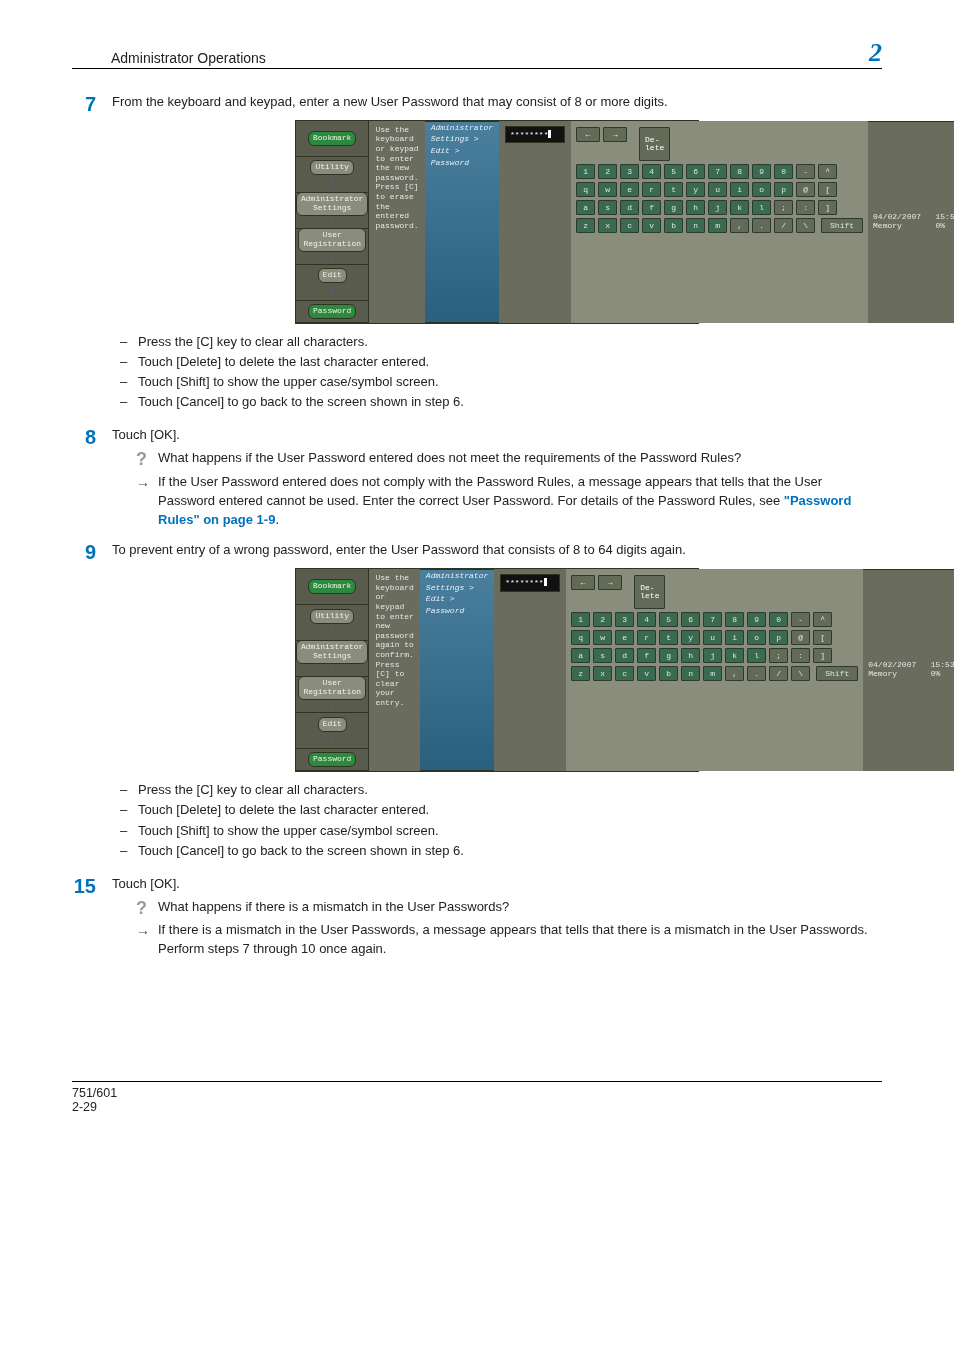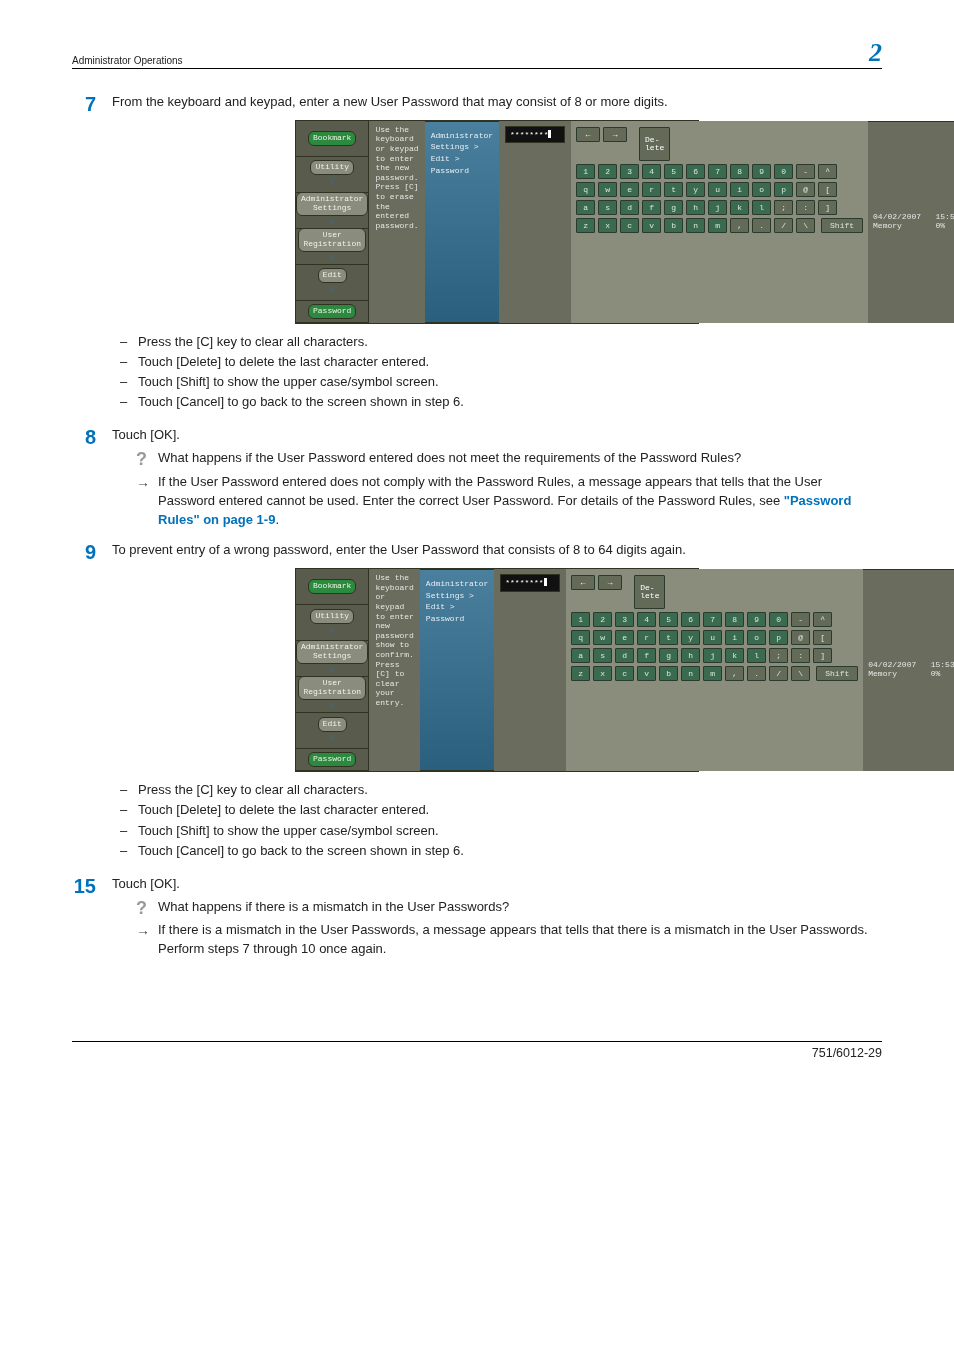--- a/index.html
+++ b/index.html
@@ -13,21 +13,21 @@
     background: #fff;
   }
   .header-row {
     display: flex;
     justify-content: space-between;
     align-items: flex-end;
     border-bottom: 1px solid #000;
     padding-bottom: 2px;
     margin-bottom: 24px;
   }
-  .header-title { font-size: 10px; }
+  .header-title { font-size: 14px; margin-left: 39px; }
   .chapter-num {
     font-style: italic;
     font-weight: bold;
     font-size: 26px;
     color: #0072bc;
     font-family: Georgia, serif;
     line-height: 1;
   }
   .step-row { display: flex; margin-top: 10px; }
   .step-num {
@@ -45,46 +45,47 @@
   ul.dash li::before { content: "–"; display: inline-block; width: 18px; margin-left: -18px; }
   ul.dash li { line-height: 1.55; }
   .qa-block { margin-left: 24px; margin-top: 4px; }
   .qa-row { display: flex; margin-bottom: 2px; }
   .qa-icon { width: 22px; flex-shrink: 0; color: #999; font-weight: bold; font-size: 18px; line-height: 1.2; }
   .qa-icon.arrow { color: #444; font-size: 14px; line-height: 1.4; }
   .qa-text { flex: 1; line-height: 1.45; }
   .link { color: #0072bc; font-weight: bold; }
   .footer-row {
     display: flex;
-    justify-content: flex-end;
+    justify-content: space-between;
     border-top: 1px solid #000;
     padding-top: 4px;
-    margin-top: 80px;
+    margin-top: 120px;
     font-size: 12.5px;
+    flex-direction: column;
   }
   
   .touchscreen {
     display: inline-flex;
     width: 404px;
     background: #6a6d5d;
     font-family: "Courier New", monospace;
     font-size: 8px;
     color: #e6e6e6;
     text-align: left;
     border: 1px solid #303322;
   }
   .ts-side { width: 80px; padding: 0; }
   .ts-side .slot { height: 24px; border-bottom: 1px solid #303322; border-right: 1px solid #303322; background: #595c4d; display:flex; align-items:center; justify-content:center; position:relative; }
   .ts-side .slot.tall { height: 36px; flex-direction: column; }
   .ts-side .btn { background: #8a8d7d; border: 1px solid #303322; border-radius: 6px; padding: 2px 4px; font-size: 8px; color: #f2f2e8; line-height:1.1; text-align:center;}
   .ts-side .btn.green { background: #2b8a3e; }
   .ts-side .arrow-down { font-size: 9px; color: #3d6fb0; }
   .ts-right { flex: 1; display: flex; flex-direction: row; }
   .prompt { padding: 4px 6px; background: #6a6d5d; line-height: 1.2; font-size: 8px; }
-  .crumb-bar { background: linear-gradient(#4a7f9e,#2a5f7e); padding: 8px 6px; font-size: 8px; color: #e6f0f6; border-top:1px solid #303322; border-bottom:1px solid #303322;}
+  .crumb-bar { background: linear-gradient(#4a7f9e,#2a5f7e); padding: 0 6px; font-size: 8px; color: #e6f0f6; border-top:1px solid #303322; border-bottom:1px solid #303322;font-style:italic;}
   .input-area { background: #6a6d5d; padding: 5px 6px 4px 6px; }
   .pwd-field { display:inline-block; background:#111; color:#fff; padding:2px 4px; font-size:8px; min-width:60px; border:1px solid #303322;}
   .kbd-area { background: #8a8d7b; padding: 6px 5px 3px 5px; }
   .kbd-row { display:flex; gap:3px; margin-bottom:3px; }
   .kbd-key { background:#3a6b50; color:#d8e8da; border:1px solid #2a3b2d; border-radius:1px; width:19px; height:15px; font-size:8px; display:flex; align-items:center; justify-content:center; }
   .kbd-key.util { background:#636a58; color:#fff; width:auto; padding:16px 5px; }
   .kbd-key.arrowutil { background:#636a58; color:#fff; width:24px;}
   .kbd-key.shift { background:#636a58; width:42px; }
   .kbd-key.punct { background:#636a58; }
   .status-bar { background:#6a6d5d; display:flex; gap:4px; align-items:center; padding:4px 5px 5px 5px; font-size:8px; border-top:1px solid #303322;}
@@ -262,21 +263,21 @@
             </div>
           <div class="slot tall">
               <span class="btn">Edit</span>
               <span class="arrow-down">↓</span>
             </div>
           <div class="slot" style="height:22px">
               <span class="btn green">Password</span>
             </div>
         </div>
         <div class="ts-right">
-          <div class="prompt"><span>Use the keyboard or keypad to enter new password show to confirm.</span><br><span>Press [C] to clear your entry.</span></div>
+          <div class="prompt"><span>Use the keyboard or keypad to enter new password again to confirm.</span><br><span>Press [C] to clear your entry.</span></div>
           <div class="crumb-bar">Administrator Settings &gt; Edit &gt; Password</div>
           <div class="input-area"><span class="pwd-field"><span>********</span><span class="cursor"></span></span></div>
           <div class="kbd-area">
             <div class="kbd-row">
               <span class="kbd-key arrowutil">←</span>
               <span class="kbd-key arrowutil">→</span>
               <span style="width:6px"></span>
               <span class="kbd-key util" style="white-space:pre-line;height:19px;line-height:1">De-
 lete</span>
             </div>

